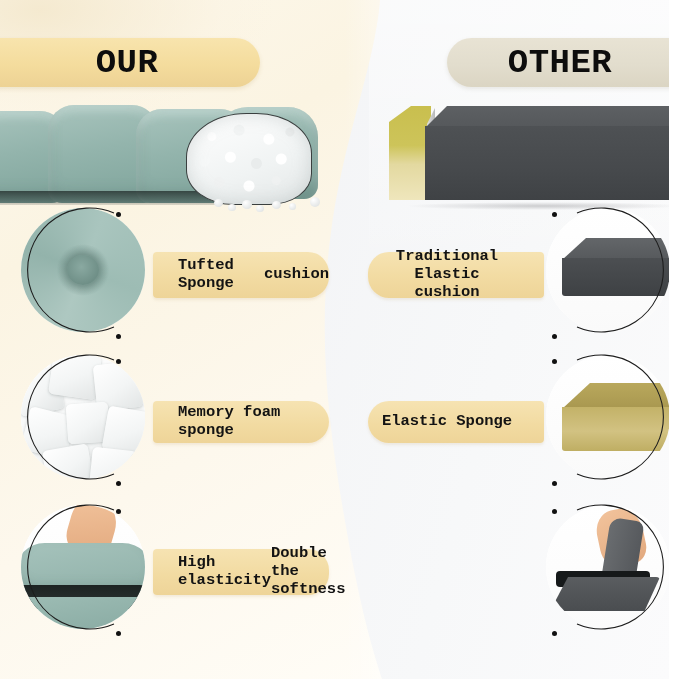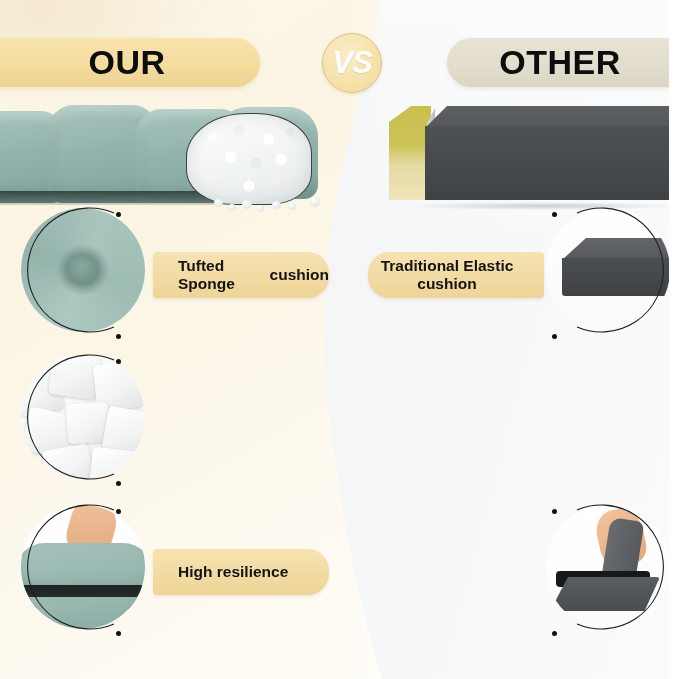--- a/index.html
+++ b/index.html
@@ -8,20 +8,21 @@
   body {
     font-family:"Liberation Sans", sans-serif;
     background:#ffffff;
     position:relative;
   }
   #stage {
     position:relative;
     width:669px; height:679px;
     overflow:hidden;
     background:#701a75;
+    font-family:Liberation Mono, monospace;
   }
 
   
   .bg-right {
     position:absolute; inset:0;
     background:linear-gradient(105deg,#eceef1 0%,#f3f4f6 35%,#f7f8f9 70%,#fbfbfc 100%);
   }
   .bg-left {
     position:absolute;
     left:0; top:0; width:420px; height:679px;
@@ -295,23 +296,20 @@
   <div class="bg-left-edge"></div>
   <div class="bg-left-swoosh"></div>
 
   <div class="hdr hdr-our">
     <span>OUR</span>
   </div>
   <div class="hdr hdr-other">
     <span>OTHER</span>
   </div>
 
-  <div class="vs">
-    <span>VS</span>
-  </div>
 
   <div class="hero-left">
     <div class="cush c1"></div>
     <div class="cush c2"></div>
     <div class="cush c3"></div>
     <div class="cush c4"></div>
     <div class="cush-shadow"></div>
     <div class="foam-blob"></div>
     <div class="pellet" style="left:228px;top:96px;width:9px;height:8px;"></div>
     <div class="pellet" style="left:242px;top:101px;width:8px;height:7px;"></div>
@@ -379,40 +377,60 @@
         <div class="cube" style="left:84px;top:54px;width:44px;height:44px;transform:rotate(10deg);"></div>
         <div class="cube" style="left:24px;top:92px;width:46px;height:40px;transform:rotate(-10deg);"></div>
         <div class="cube" style="left:70px;top:94px;width:44px;height:38px;transform:rotate(6deg);"></div>
       </div>
     </div>
     <svg class="arc arc-l" viewBox="0 0 132 132">
       <path d="M97 9 A62 62 0 1 0 97 123" fill="none" stroke="#1d1d1d" stroke-width="1.1"></path>
     </svg>
     <div class="dot" style="left:116px;top:4px;"></div>
     <div class="dot" style="left:116px;top:126px;"></div>
-  </div>
-
+    <div class="pill pill-l">
+      <span>Memory foam sponge</span>
+    </div>
+  </div>
+
+  <div class="row row-r r2">
+    <div class="circ circ-r">
+      <div class="art art-gold">
+        <div class="gd-top"></div>
+        <div class="gd-front"></div>
+      </div>
+    </div>
+    <svg class="arc arc-r" viewBox="0 0 132 132">
+      <path d="M35 9 A62 62 0 1 1 35 123" fill="none" stroke="#1d1d1d" stroke-width="1.1"></path>
+    </svg>
+    <div class="dot" style="left:212px;top:4px;"></div>
+    <div class="dot" style="left:212px;top:126px;"></div>
+    <div class="pill pill-r">
+      <span>Elastic Sponge</span>
+    </div>
+  </div>
 
   <div class="row row-l r3">
     <div class="circ circ-l">
       <div class="art art-press">
         <div class="hand"></div>
         <div class="press-pad"></div>
         <div class="press-base"></div>
         <div class="press-pad2"></div>
       </div>
     </div>
     <svg class="arc arc-l" viewBox="0 0 132 132">
       <path d="M97 9 A62 62 0 1 0 97 123" fill="none" stroke="#1d1d1d" stroke-width="1.1"></path>
     </svg>
     <div class="dot" style="left:116px;top:4px;"></div>
     <div class="dot" style="left:116px;top:126px;"></div>
     <div class="pill pill-l tall">
-      <span>High resilience</span>
+      <span>High elasticity</span>
         <br>
+      <span>Double the softness</span>
     </div>
   </div>
 
   <div class="row row-r r3">
     <div class="circ circ-r">
       <div class="art art-bend">
         <div class="hand hand-r"></div>
         <div class="bend-arm"></div>
         <div class="bend-dark"></div>
         <div class="bend-base"></div>

